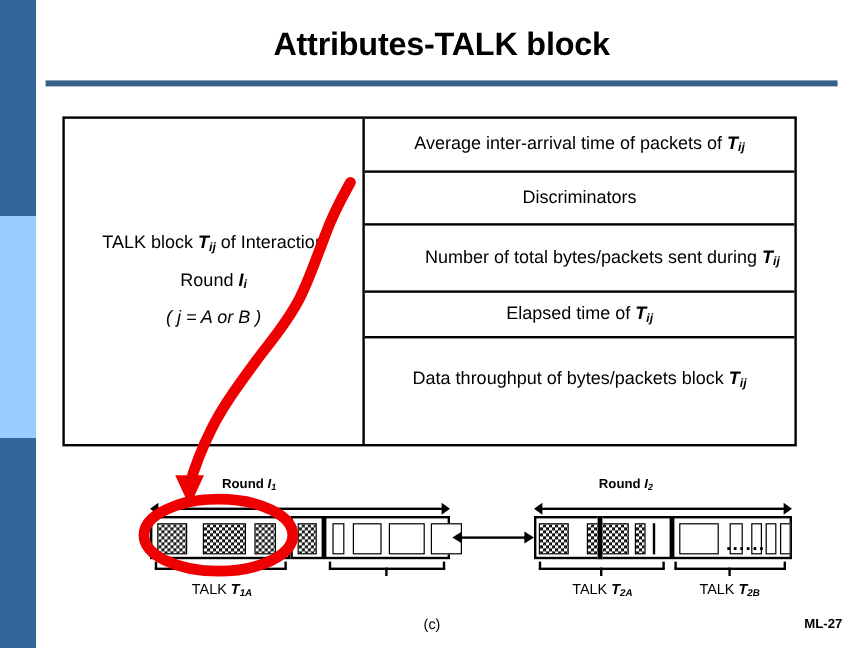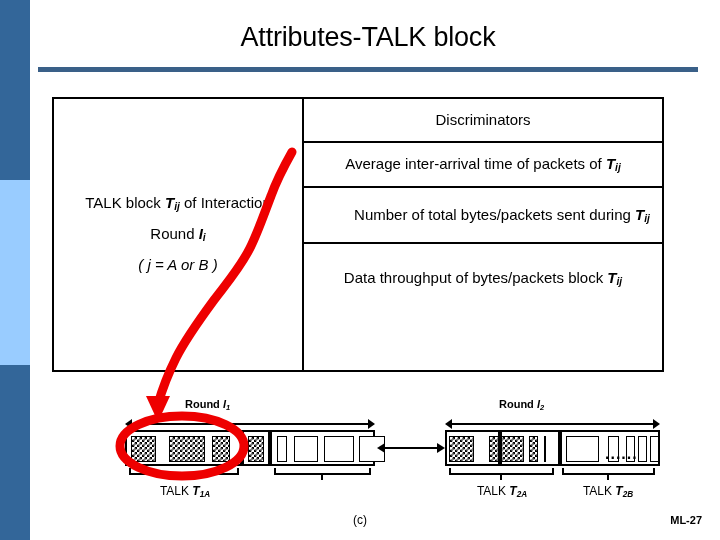--- a/index.html
+++ b/index.html
@@ -12,21 +12,21 @@
   
   .strip{position:absolute;left:0;width:30px;}
   .strip-top{top:0;height:180px;background:#336699;}
   .strip-mid{top:180px;height:185px;background:#99CCFF;}
   .strip-bot{top:365px;height:175px;background:#336699;}
   .strip-gap{position:absolute;left:30px;top:0;width:8px;height:540px;background:#ffffff;}
 
   
   .title{
     position:absolute;left:38px;top:22px;width:660px;
-    text-align:center;font-size:27px;font-weight:normal;color:#000000;
+    text-align:center;font-size:27px;font-weight:bold;color:#000000;
     letter-spacing:-0.2px;
   }
   .title-rule{
     position:absolute;left:38px;top:67px;width:660px;height:5px;
     background:#3A6088;
   }
 
   
   .tbl{
     position:absolute;left:52px;top:97px;width:612px;height:275px;
@@ -135,32 +135,35 @@
 
   <div class="tbl-colL">
     <div class="lcolinner">
       <div class="ln"><span>TALK block </span><span class="bi">T</span><sub class="bi">ij</sub><span> of Interaction</span></div>
       <div class="ln"><span>Round </span><span class="bi">I</span><sub class="bi">i</sub></div>
       <div class="ln it">( j = A or B )</div>
     </div>
   </div>
 
   <div class="tbl-colR">
+    <div class="rcell r1">
+      <span><span>Average inter-arrival time of packets of </span><span class="bi">T</span><sub class="bi">ij</sub></span>
+    </div>
+
     <div class="rcell r0">
       <span>Discriminators</span>
     </div>
 
-    <div class="rcell r1">
-      <span><span>Average inter-arrival time of packets of </span><span class="bi">T</span><sub class="bi">ij</sub></span>
-    </div>
-
     <div class="rcell r2">
       <span><span>Number of total bytes/packets sent during </span><span class="bi">T</span><sub class="bi">ij</sub></span>
     </div>
 
+    <div class="rcell r3">
+      <span><span>Elapsed time of </span><span class="bi">T</span><sub class="bi">ij</sub></span>
+    </div>
 
     <div class="rcell r4">
       <span><span>Data throughput of bytes/packets block </span><span class="bi">T</span><sub class="bi">ij</sub></span>
     </div>
   </div>
 </div>
 
 <div class="diagram">
 
   <div class="round-label" style="left:145px;top:8px;"><span>Round </span><span class="bi">I</span><sub class="bi">1</sub></div>

